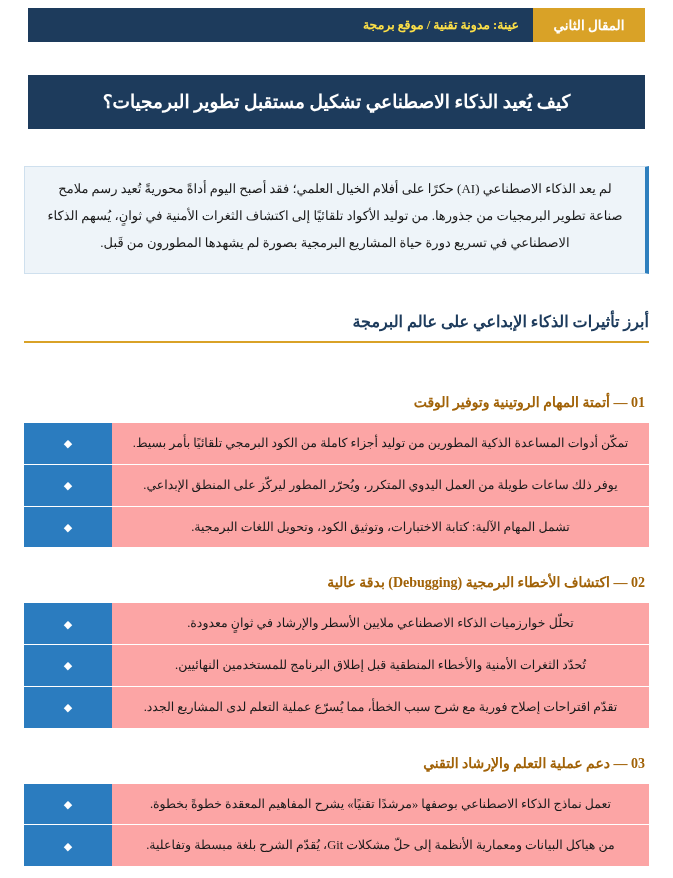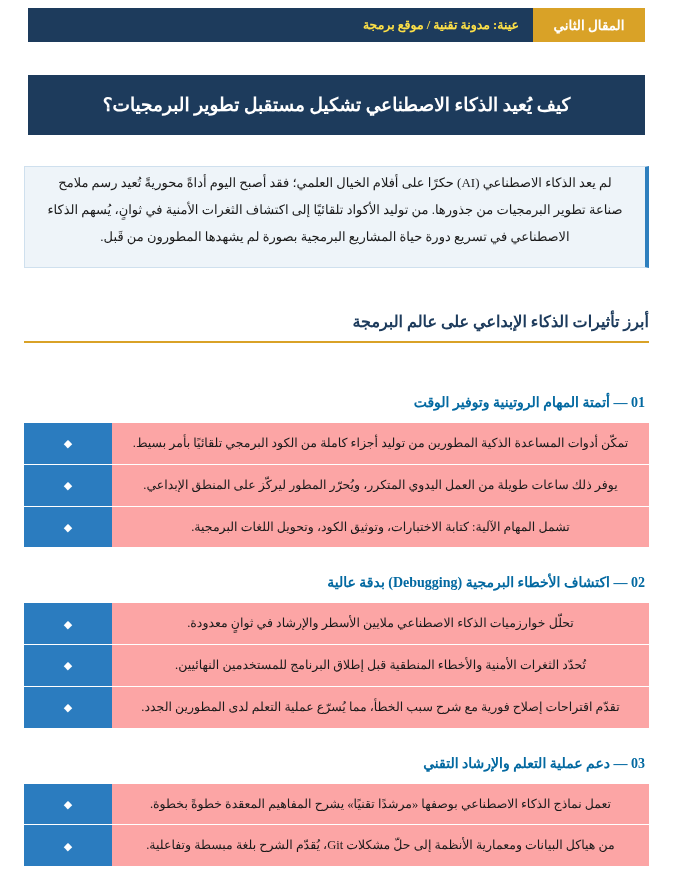--- a/index.html
+++ b/index.html
@@ -50,21 +50,21 @@
     font-weight: bold;
     padding-right: 14px;
   }
 
   
   .title-banner {
     position: absolute;
     top: 75px;
     right: 28px;
     left: 28px;
-    height: 60px;
+    height: 54px;
     background: #1d3b5c;
     display: flex;
     align-items: center;
     justify-content: center;
     text-align: center;
     padding: 7px 14px;
   }
   .title-banner .title-text {
     color: #ffffff;
     font-size: 18.5px;
@@ -76,21 +76,21 @@
   .intro-box {
     position: absolute;
     top: 166px;
     right: 24px;
     left: 24px;
     background: #eef4f9;
     border-right: 4px solid #2e7fbe;
     border-top: 1px solid #cfe0ee;
     border-bottom: 1px solid #cfe0ee;
     border-left: 1px solid #cfe0ee;
-    padding: 3px 18px 16px 18px;
+    padding: 9px 18px 16px 18px;
   }
   .intro-box p {
     margin: 0;
     color: #1a1a1a;
     font-size: 13px;
     line-height: 2.07;
     text-align: center;
   }
 
   
@@ -116,21 +116,21 @@
 
   
   .subsections {
     position: absolute;
     top: 386px;
     right: 24px;
     left: 24px;
   }
   .subsection { margin-bottom: 0; }
   .sub-title {
-    color: #0369a1;
+    color: #a16207;
     font-size: 14px;
     font-weight: bold;
     padding: 8px 4px 11px 0;
     direction: rtl;
   }
 
   table.points {
     width: 100%;
     border-collapse: collapse;
     table-layout: fixed;
@@ -210,21 +210,21 @@
         <tbody>
           <tr>
             <td class="txt">تحلّل خوارزميات الذكاء الاصطناعي ملايين الأسطر والإرشاد في ثوانٍ معدودة.</td>
             <td class="bullet"><span class="dia">◆</span></td>
           </tr>
           <tr>
             <td class="txt">تُحدّد الثغرات الأمنية والأخطاء المنطقية قبل إطلاق البرنامج للمستخدمين النهائيين.</td>
             <td class="bullet"><span class="dia">◆</span></td>
           </tr>
           <tr>
-            <td class="txt">تقدّم اقتراحات إصلاح فورية مع شرح سبب الخطأ، مما يُسرّع عملية التعلم لدى المطورين الجدد.</td>
+            <td class="txt">تقدّم اقتراحات إصلاح فورية مع شرح سبب الخطأ، مما يُسرّع عملية التعلم لدى المشاريع الجدد.</td>
             <td class="bullet"><span class="dia">◆</span></td>
           </tr>
         </tbody>
       </table>
     </div>
     <div class="subsection">
       <div class="sub-title">03 — دعم عملية التعلم والإرشاد التقني</div>
       <table class="points">
         <tbody>
           <tr>

